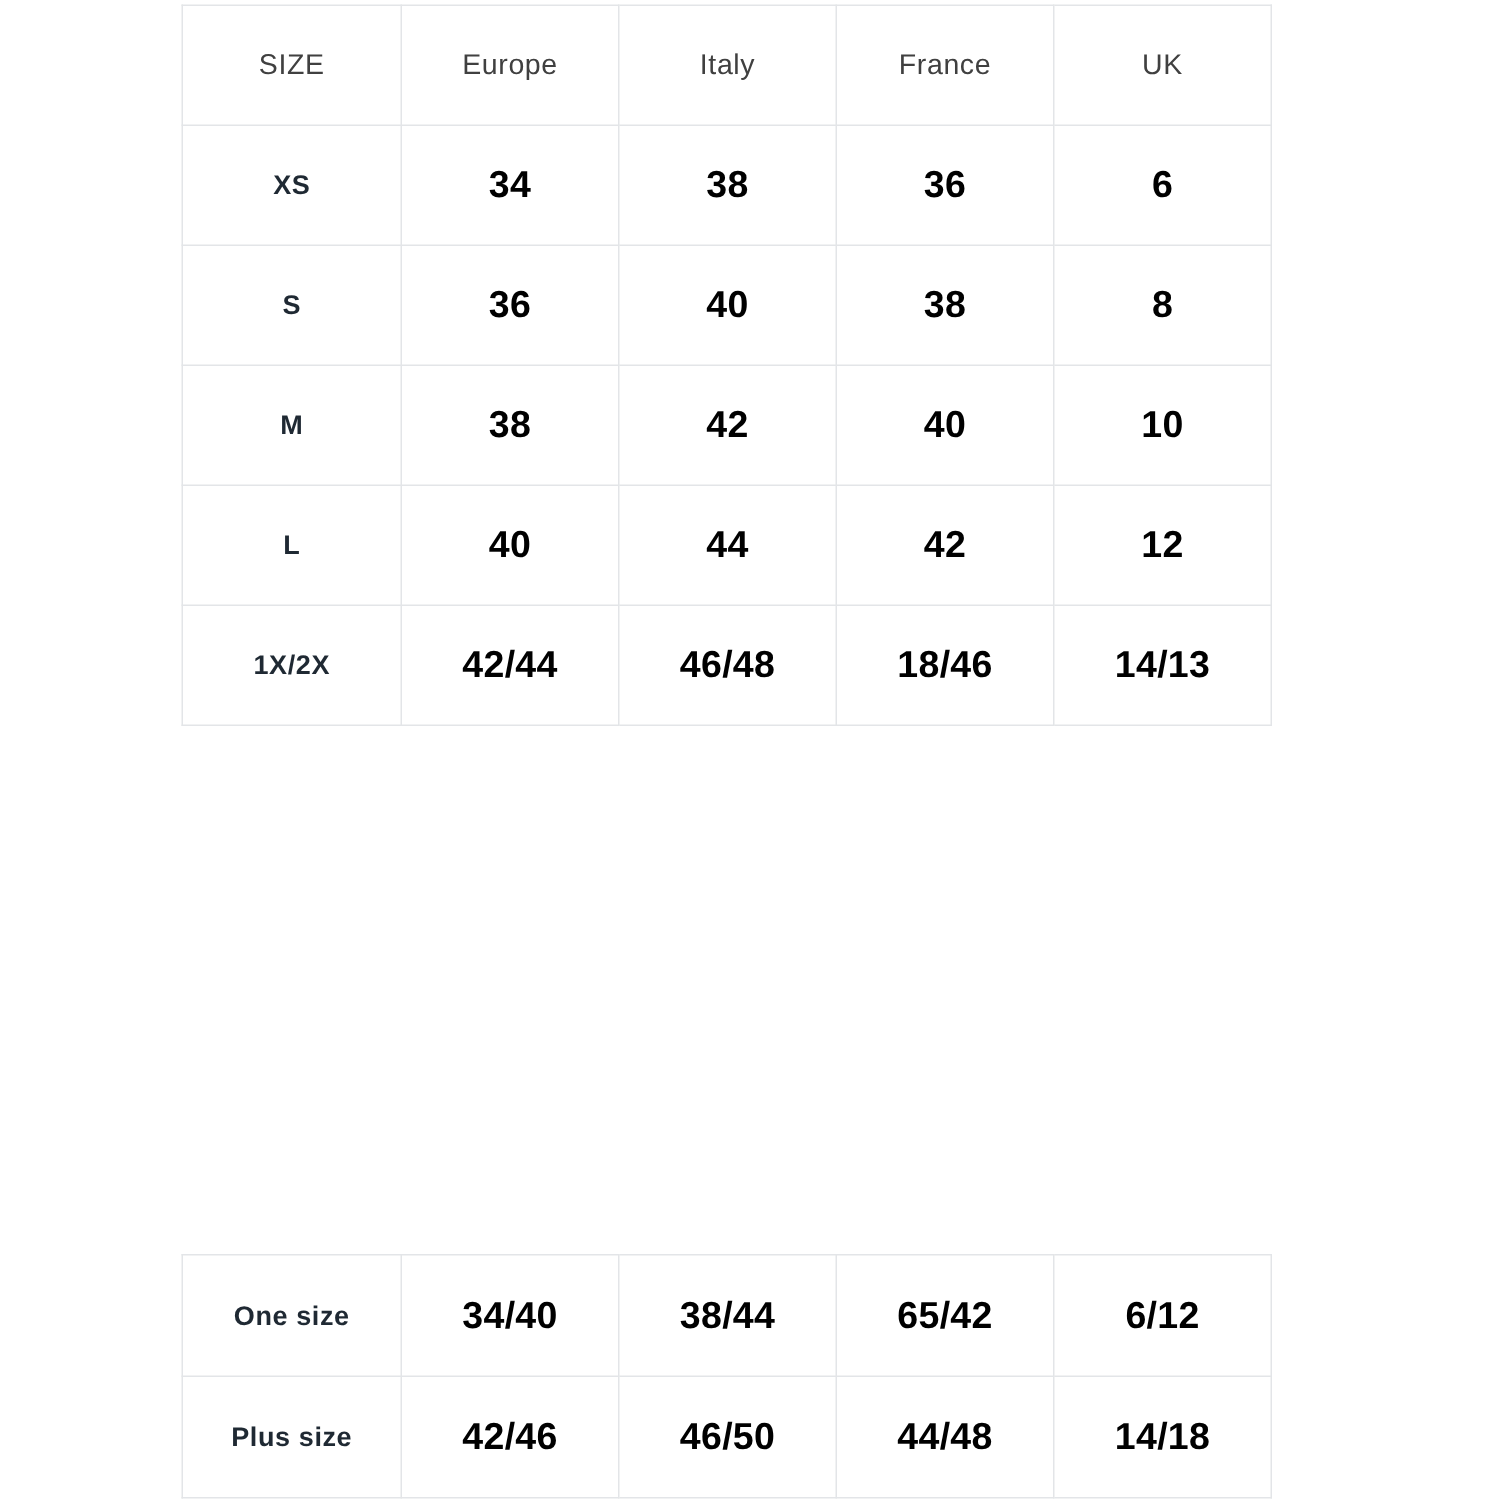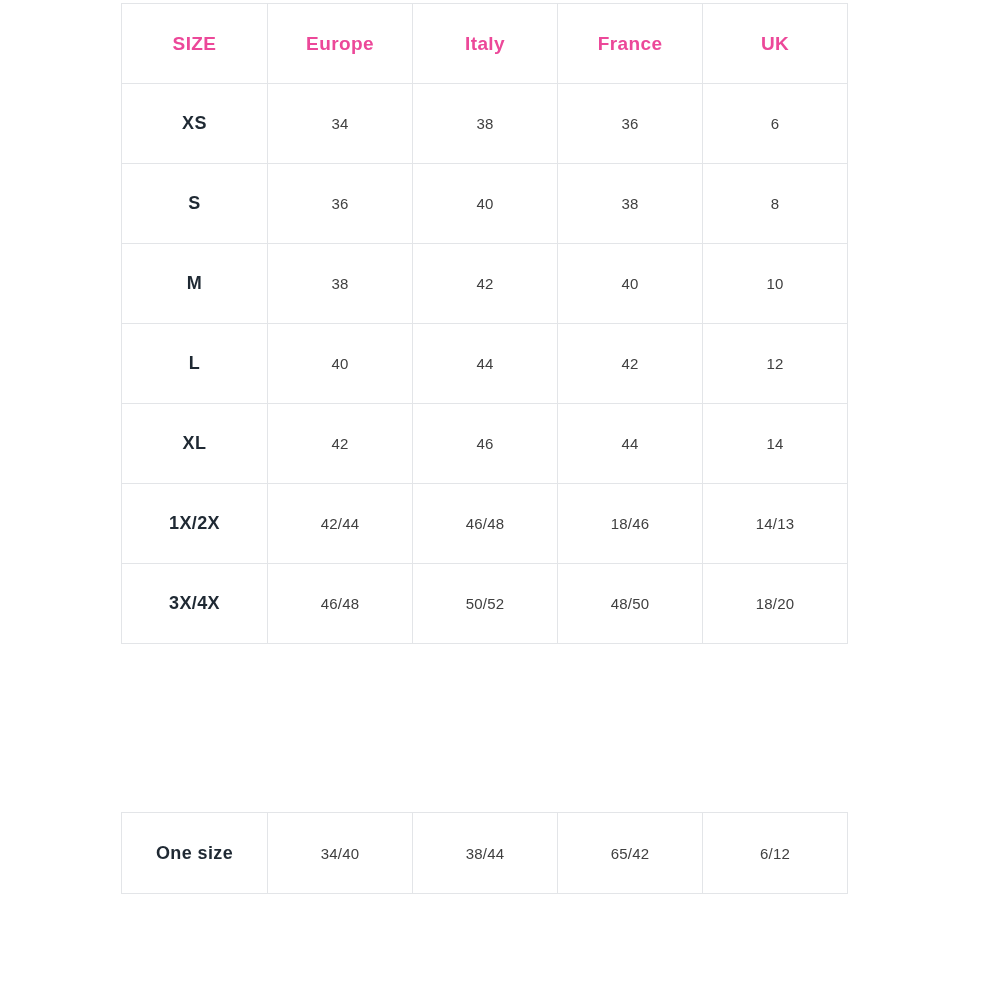--- a/index.html
+++ b/index.html
@@ -25,45 +25,45 @@
   .size-table {
     border-collapse: collapse;
     table-layout: fixed;
     position: absolute;
     left: 121px;
     width: 726px;
     background: #ffffff;
   }
 
   #main-table { top: 3px; }
-  #extra-table { top: 812px; }
+  #extra-table { top: 836px; }
 
   .size-table col.c-size   { width: 146px; }
   .size-table col.c-europe { width: 145px; }
   .size-table col.c-italy  { width: 145px; }
   .size-table col.c-france { width: 145px; }
   .size-table col.c-uk     { width: 145px; }
 
   .size-table td,
   .size-table th {
     border: 1px solid #e3e5e8;
     text-align: center;
     vertical-align: middle;
     padding: 0;
     height: 79px;
-    font-size: 15px;
-    font-weight: 400;
-    color: #404040;
+    font-size: 25px;
+    font-weight: 700;
+    color: #000000;
     letter-spacing: 0.2px;
   }
 
   .size-table th {
-    font-weight: 700;
+    font-weight: 400;
     font-size: 19px;
-    color: #ec4899;
+    color: #404040;
     letter-spacing: 0.4px;
   }
 
   .size-table td.label-cell {
     font-weight: 700;
     color: #1f2933;
     font-size: 18px;
     letter-spacing: 0.4px;
   }
 
@@ -116,55 +116,48 @@
         <td>10</td>
       </tr>
       <tr>
         <td class="label-cell">L</td>
         <td>40</td>
         <td>44</td>
         <td>42</td>
         <td>12</td>
       </tr>
       <tr>
-        <td class="label-cell">XL</td>
-        <td>42</td>
-        <td>46</td>
-        <td>44</td>
-        <td>14</td>
-      </tr>
-      <tr>
         <td class="label-cell">1X/2X</td>
         <td>42/44</td>
         <td>46/48</td>
         <td>18/46</td>
         <td>14/13</td>
-      </tr>
-      <tr>
-        <td class="label-cell">3X/4X</td>
-        <td>46/48</td>
-        <td>50/52</td>
-        <td>48/50</td>
-        <td>18/20</td>
       </tr>
     </tbody>
   </table>
 
   <table class="size-table" id="extra-table">
     <colgroup>
       <col class="c-size">
         <col class="c-europe">
         <col class="c-italy">
         <col class="c-france">
         <col class="c-uk">
     </colgroup>
     <tbody>
       <tr>
         <td class="label-cell">One size</td>
         <td>34/40</td>
         <td>38/44</td>
         <td>65/42</td>
         <td>6/12</td>
       </tr>
+      <tr>
+        <td class="label-cell">Plus size</td>
+        <td>42/46</td>
+        <td>46/50</td>
+        <td>44/48</td>
+        <td>14/18</td>
+      </tr>
     </tbody>
   </table>
 
 </div>
 
 </body></html>

